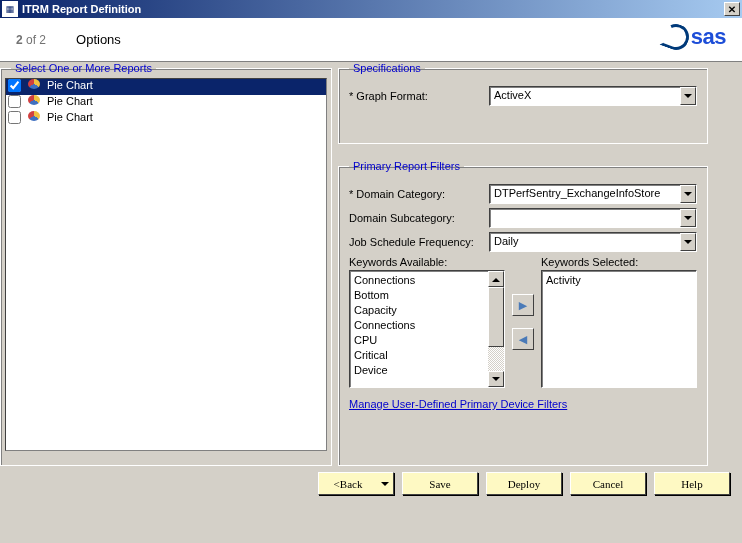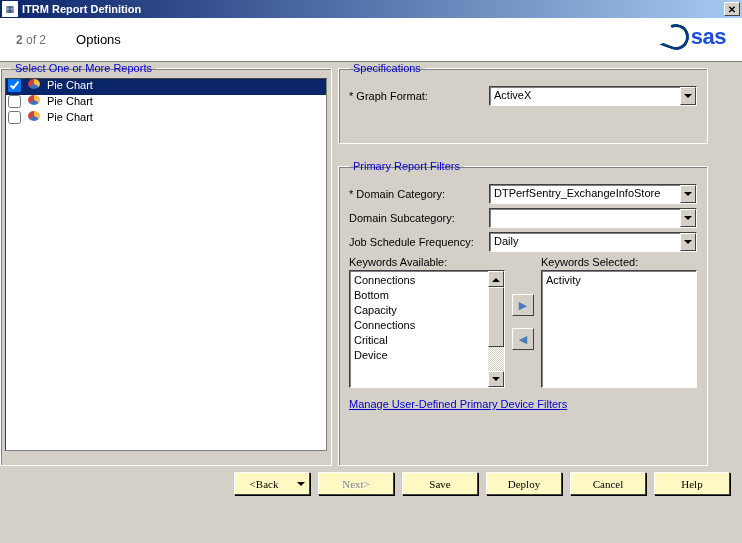--- a/index.html
+++ b/index.html
@@ -338,20 +338,21 @@
 
       <div class="keywords-area">
         <div class="kw-col">
           <span class="kw-label">Keywords Available:</span>
           <div class="listbox">
             <div class="listbox-inner" id="kw-avail">
                 <div>Connections</div>
                 <div>Bottom</div>
                 <div>Capacity</div>
                 <div>Connections</div>
+                <div>CPU</div>
                 <div>Critical</div>
                 <div>Device</div>
               </div>
             <div class="scrollbar">
               <div class="sb-btn up"></div>
               <div class="sb-track">
                   <div class="sb-thumb"></div>
                 </div>
               <div class="sb-btn down"></div>
             </div>
@@ -373,23 +374,20 @@
 
       <span class="link">Manage User-Defined Primary Device Filters</span>
     </fieldset>
   </div>
 </div>
 
 <div class="button-bar">
   <div class="btn split">
       <span>&lt;Back</span>
     </div>
-  <div class="btn disabled">
-      <span>Next&gt;</span>
-    </div>
   <div class="btn">
       <span>Save</span>
     </div>
   <div class="btn">
       <span>Deploy</span>
     </div>
   <div class="btn">
       <span>Cancel</span>
     </div>
   <div class="btn">

